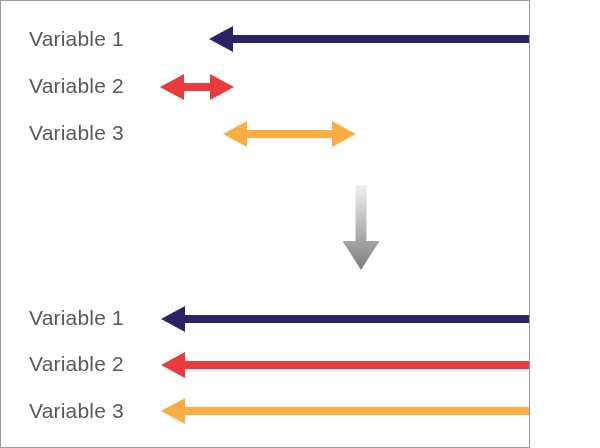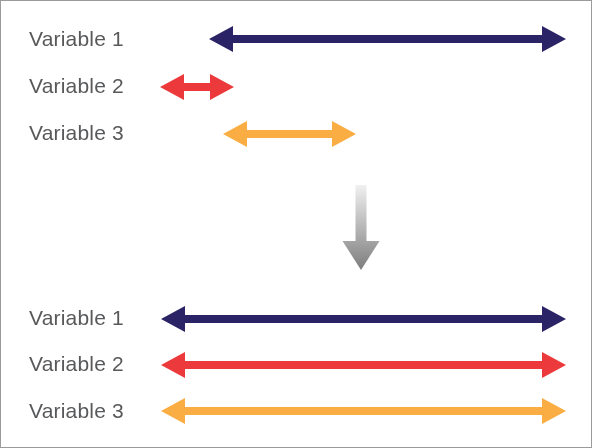--- a/index.html
+++ b/index.html
@@ -3,21 +3,21 @@
 <meta charset="utf-8">
 <style>
   html, body {
     margin: 0;
     padding: 0;
     background: #ffffff;
     font-family: "Liberation Sans", sans-serif;
   }
   .canvas {
     position: relative;
-    width: 592px;
+    width: 530px;
     height: 448px;
     box-sizing: border-box;
     border: 1px solid #9b9b9b;
     background: #ffffff;
     overflow: hidden;
     text-align: right;
   }
   #arrow-layer {
     position: absolute;
     left: 0;

